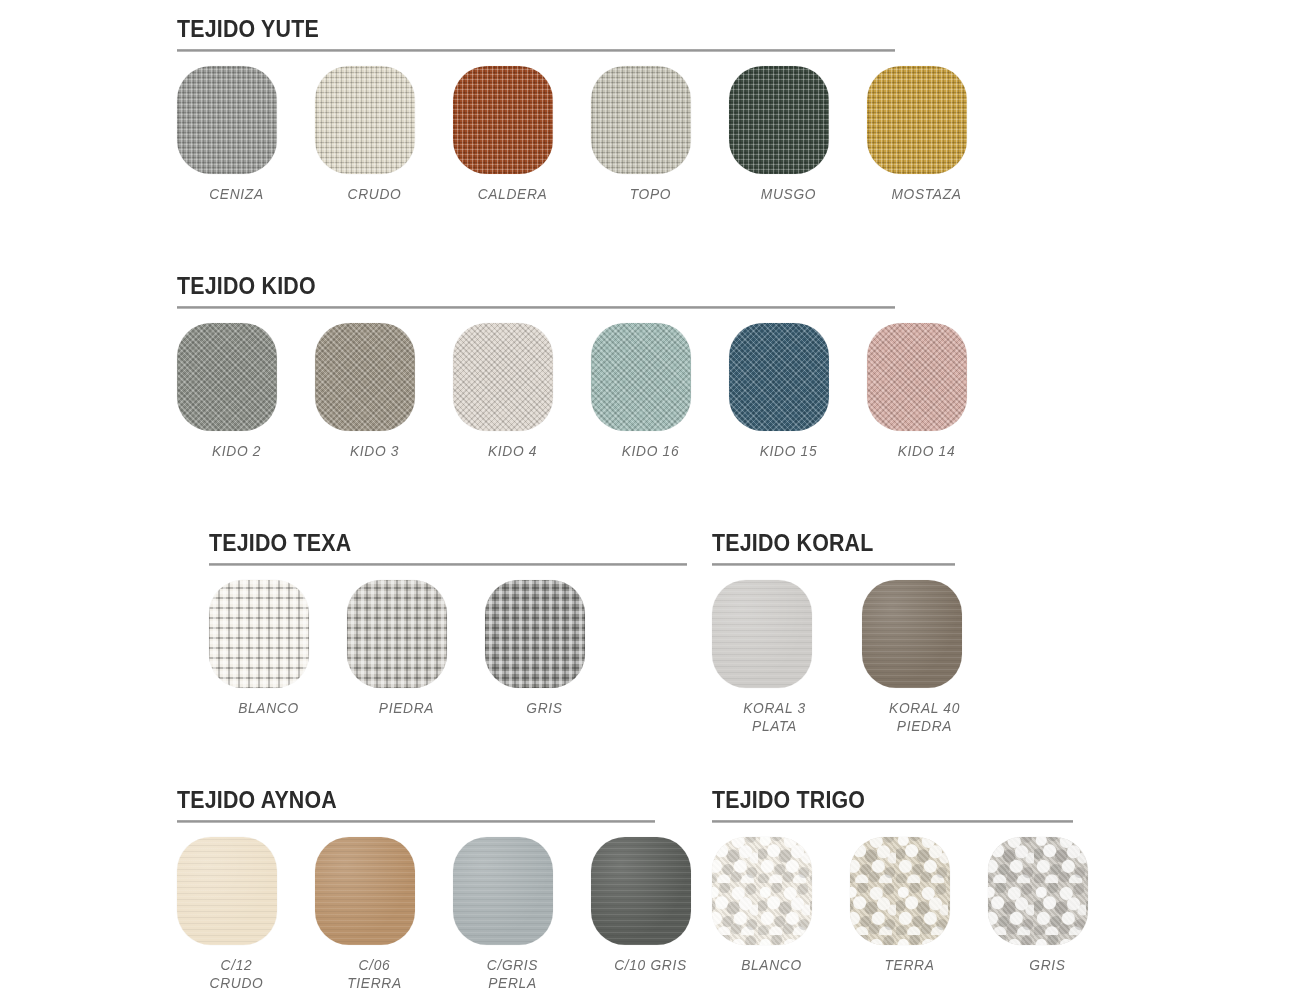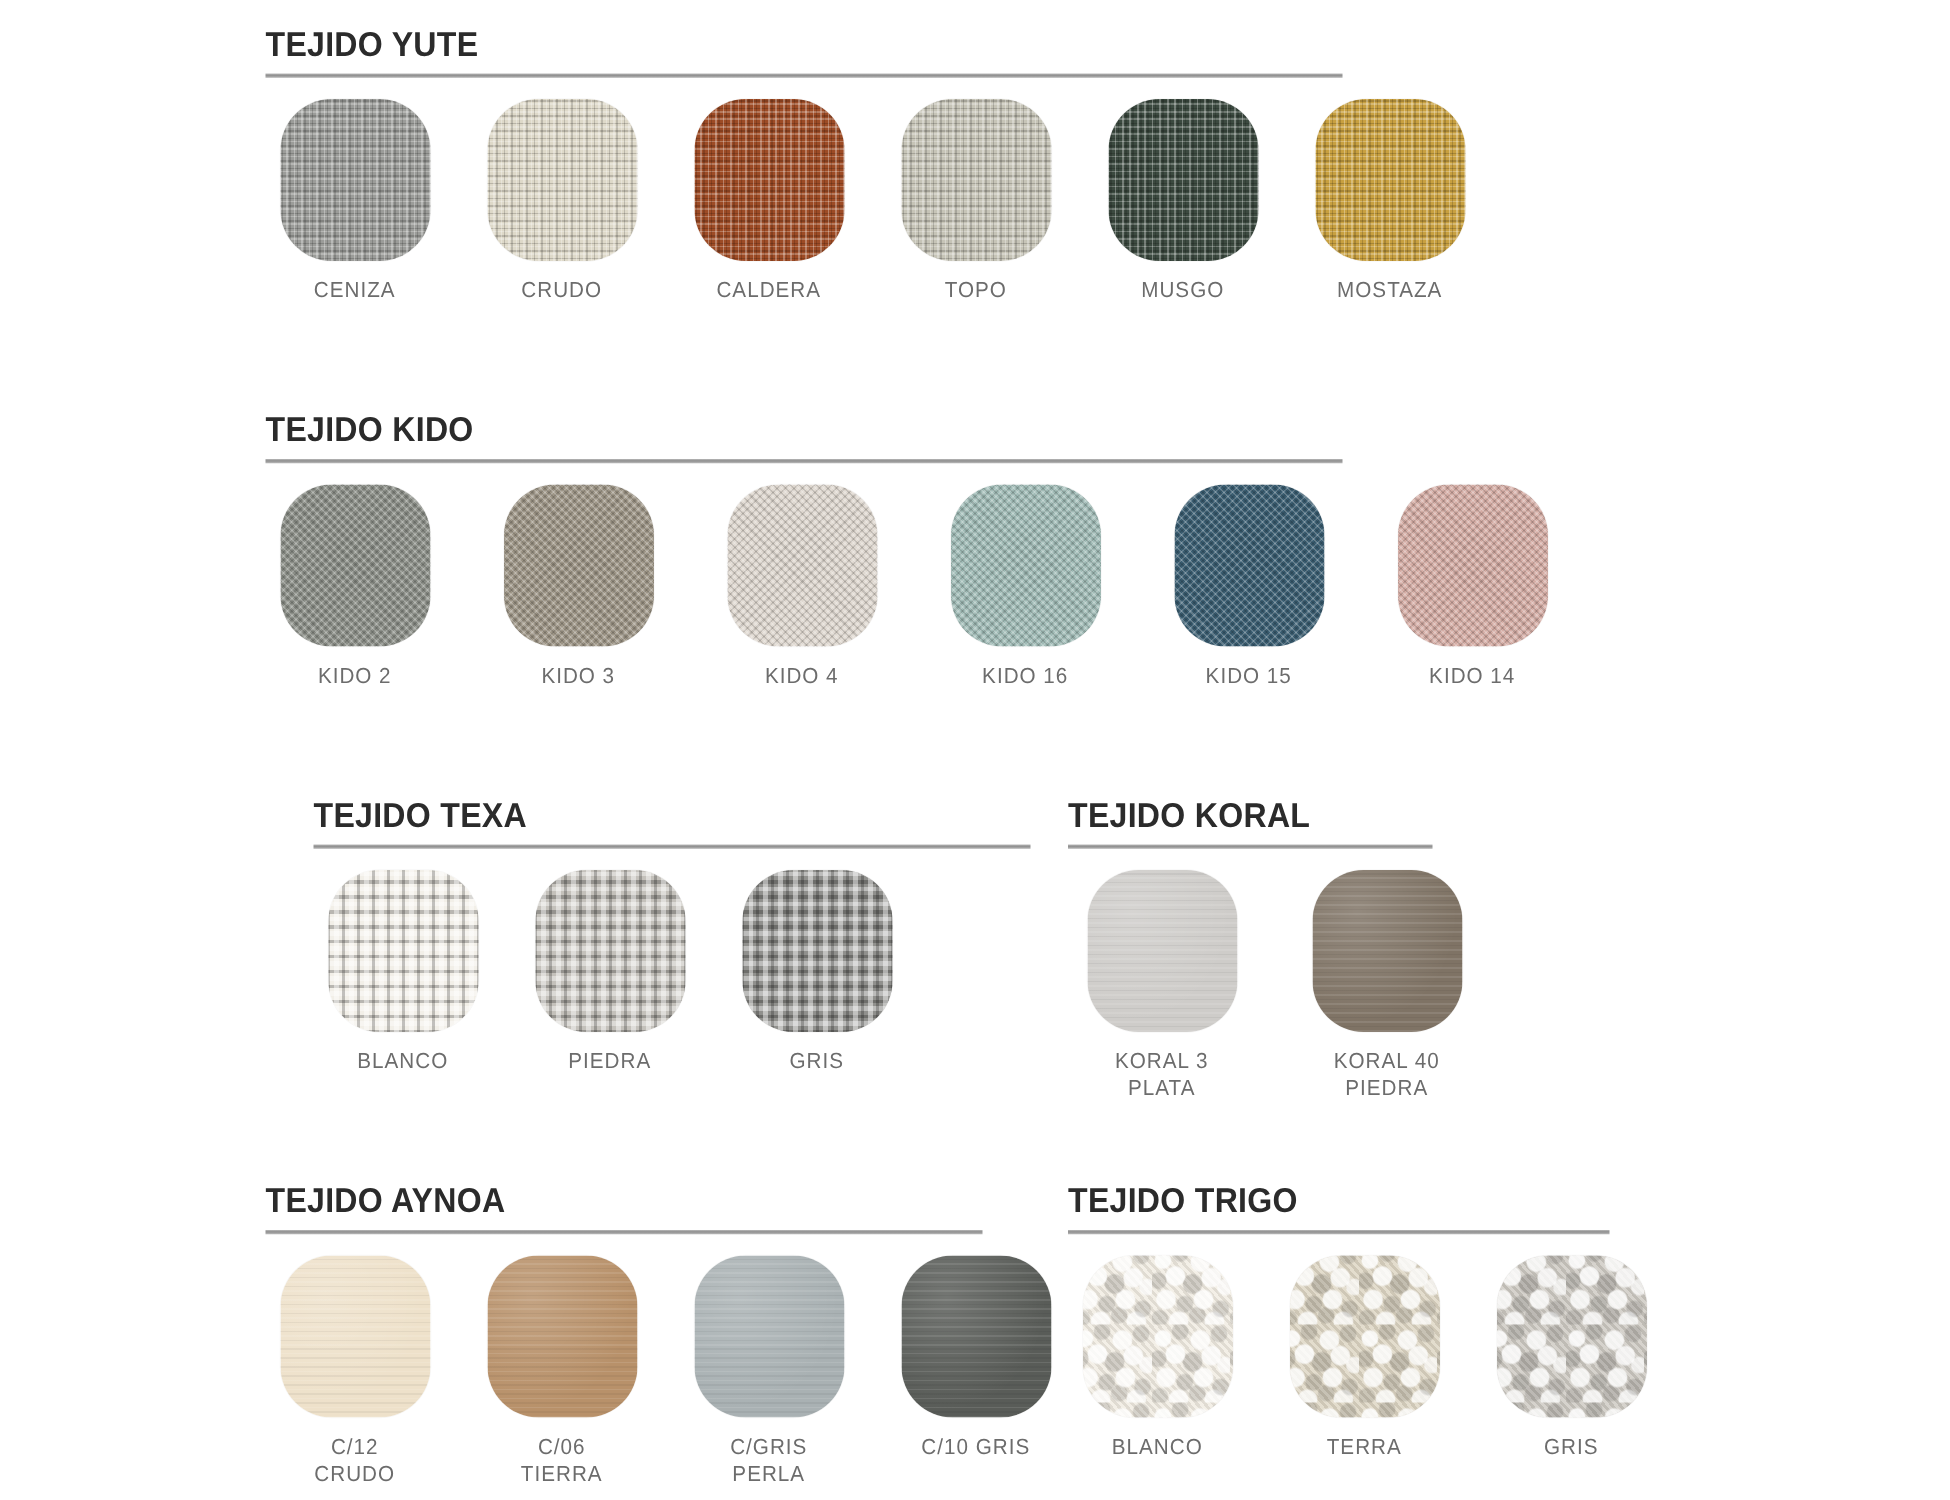--- a/index.html
+++ b/index.html
@@ -45,21 +45,22 @@
 
   
   .swatch-row {
     display: flex;
     margin-top: 14px;
   }
 
   .swatch-cell {
     display: flex;
     flex-direction: column;
-    align-items: center;
+    align-items: flex-start;
+    font-style: italic;
   }
 
   .swatch {
     position: relative;
     overflow: hidden;
     border-radius: 34px;
     box-shadow: 0 0 0 0.5px rgba(0,0,0,0.035);
   }
 
   .swatch-base { position: absolute; inset: 0; }
@@ -213,21 +214,21 @@
             <div class="swatch-base" style="background: rgb(200, 160, 64);"></div>
             <div class="tex tex-weave"></div>
           </div>
           <div class="swatch-label" style="width: 119px;">MOSTAZA</div>
         </div>
       </div>
     </div>
     <div class="group" style="left: 177px; top: 273px;">
       <div class="group-title">TEJIDO KIDO</div>
       <div class="group-rule" style="width: 718px;"></div>
-      <div class="swatch-row" style="gap: 30px;">
+      <div class="swatch-row" style="gap: 19px;">
         <div class="swatch-cell">
           <div class="swatch" style="width: 100px; height: 108px;">
             <div class="swatch-base" style="background: rgb(139, 142, 135);"></div>
             <div class="tex tex-pique"></div>
           </div>
           <div class="swatch-label" style="width: 119px;">KIDO 2</div>
         </div>
         <div class="swatch-cell">
           <div class="swatch" style="width: 100px; height: 108px;">
             <div class="swatch-base" style="background: rgb(157, 149, 134);"></div>

